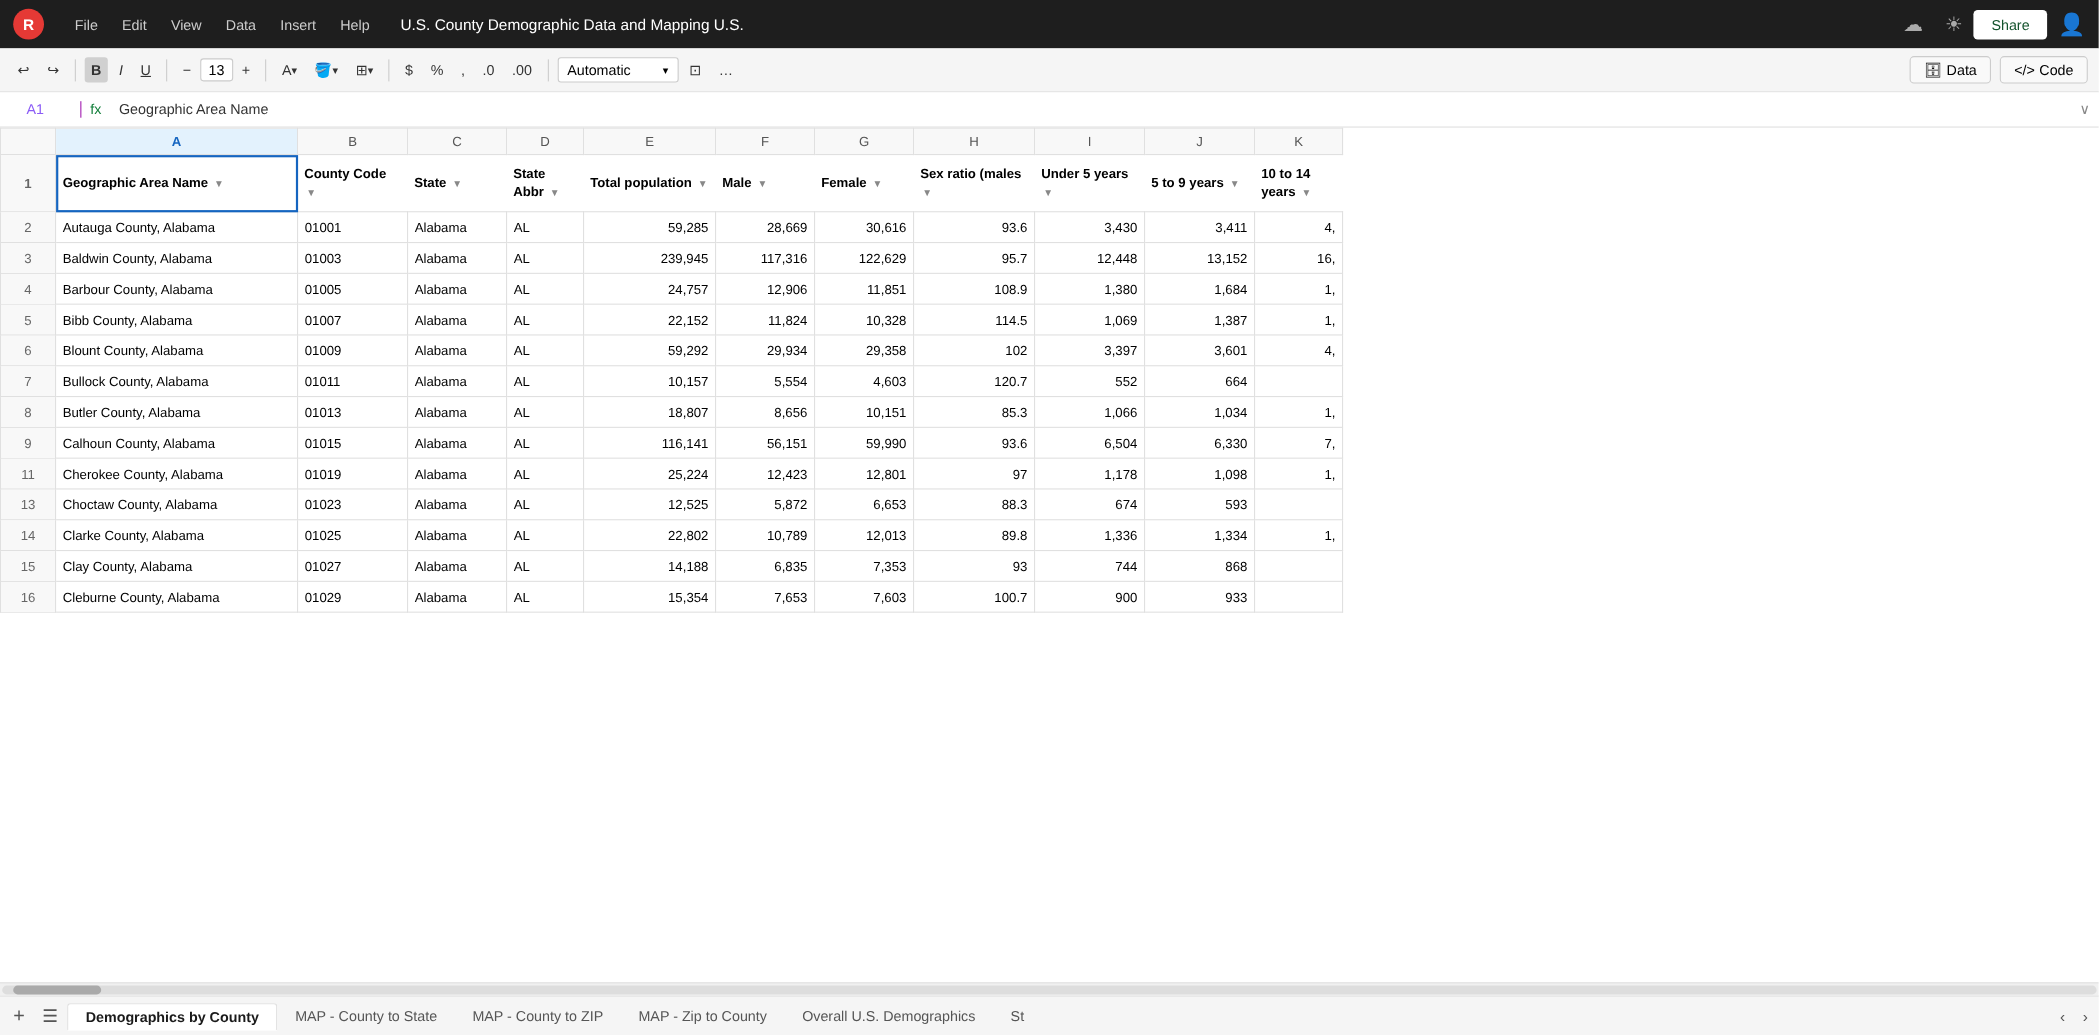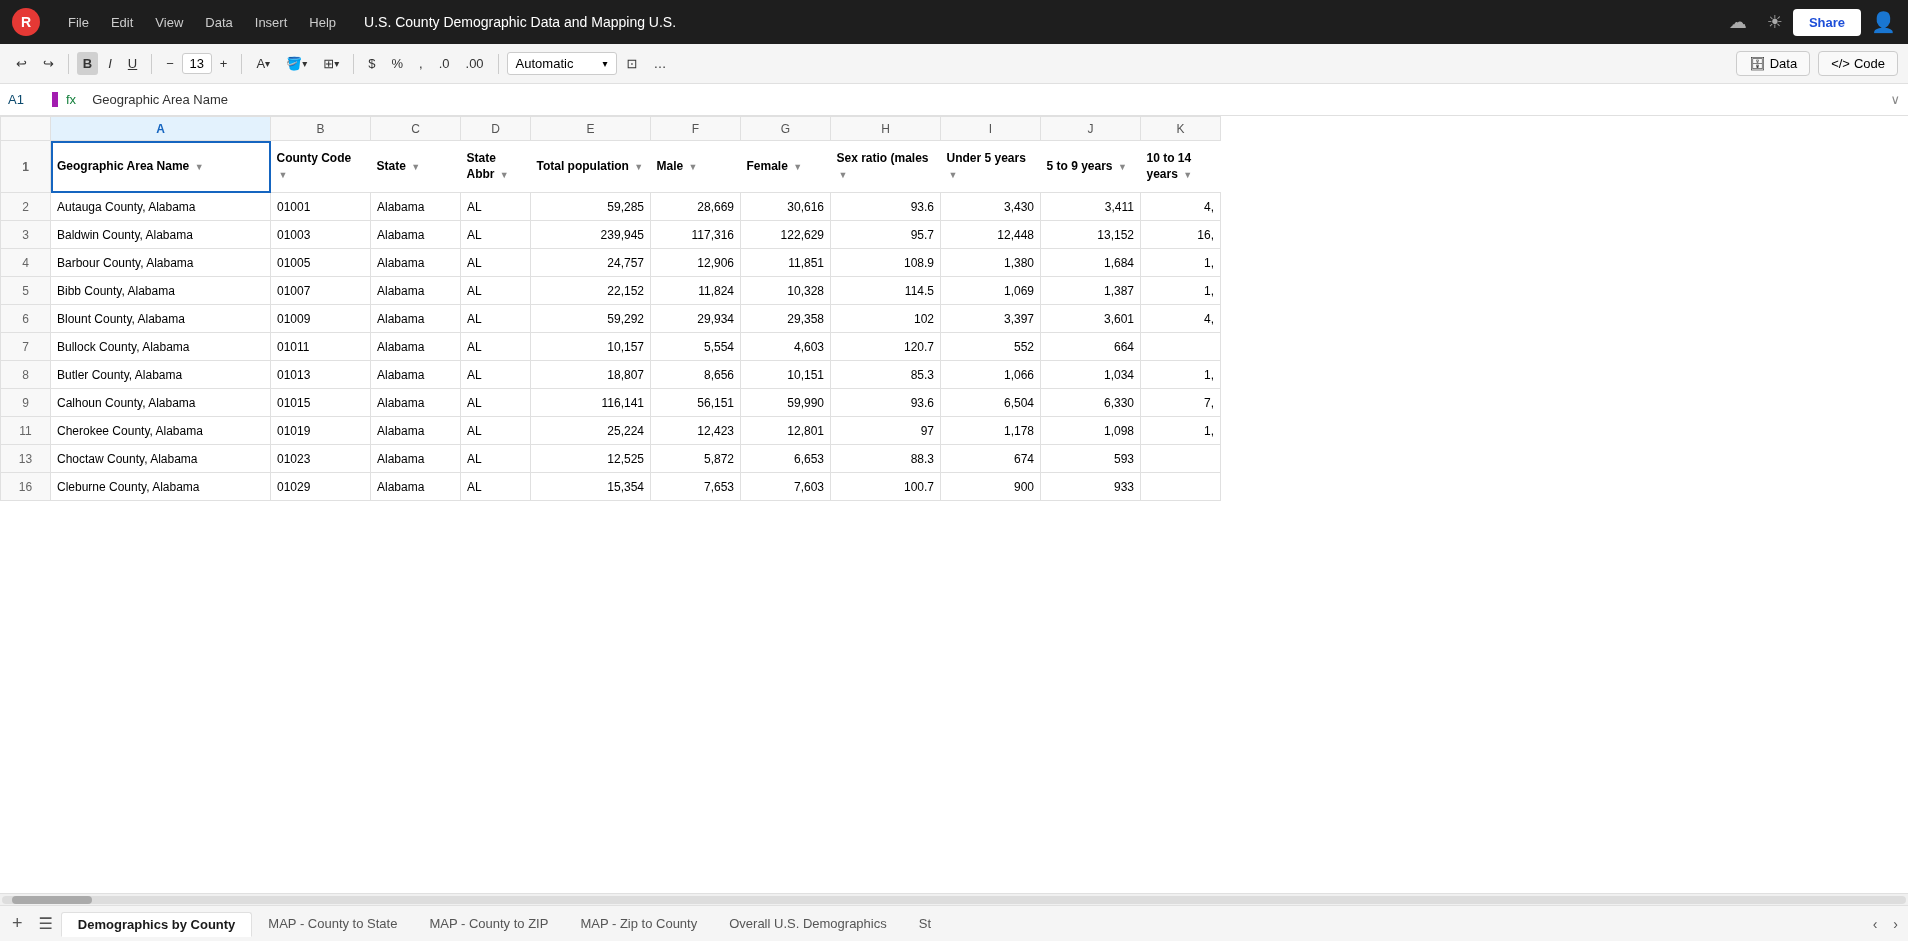--- a/index.html
+++ b/index.html
@@ -7,37 +7,37 @@
 
     
     .top-bar { background: #1e1e1e; color: #fff; display: flex; align-items: center; height: 44px; padding: 0 12px; gap: 20px; flex-shrink: 0; }
     .app-logo { width: 28px; height: 28px; background: #e53935; border-radius: 50%; display: flex; align-items: center; justify-content: center; color: #fff; font-weight: bold; font-size: 14px; flex-shrink: 0; }
     .top-menu { display: flex; gap: 6px; }
     .top-menu-item { color: #ccc; padding: 4px 8px; cursor: pointer; border-radius: 4px; font-size: 13px; }
     .doc-title { flex: 1; text-align: left; color: #fff; font-size: 14px; font-weight: 400; }
     .cloud-icon { color: #aaa; font-size: 18px; }
     .top-right { display: flex; align-items: center; gap: 10px; }
     .sun-icon { color: #aaa; font-size: 18px; }
-    .share-btn { background: #fff; color: #1d4ed8; border: none; border-radius: 4px; padding: 6px 16px; font-size: 13px; font-weight: 700; cursor: pointer; }
+    .share-btn { background: #fff; color: #14532d; border: none; border-radius: 4px; padding: 6px 16px; font-size: 13px; font-weight: 400; cursor: pointer; }
     .user-icon { color: #aaa; font-size: 20px; }
 
     
     .toolbar { background: #f5f5f5; border-bottom: 1px solid #e0e0e0; display: flex; align-items: center; height: 40px; padding: 0 10px; gap: 4px; flex-shrink: 0; }
     .toolbar-btn { background: none; border: none; cursor: pointer; padding: 4px 6px; border-radius: 3px; color: #333; font-size: 13px; display: flex; align-items: center; }
     .toolbar-btn.active { background: #d0d0d0; font-weight: bold; }
     .toolbar-sep { width: 1px; height: 20px; background: #ccc; margin: 0 4px; }
     .font-size-ctrl { display: flex; align-items: center; gap: 2px; }
     .font-size-val { width: 30px; text-align: center; border: 1px solid #ccc; border-radius: 3px; padding: 2px 4px; font-size: 13px; }
     .format-dropdown { display: flex; align-items: center; gap: 16px; border: 1px solid #ccc; border-radius: 3px; padding: 3px 8px; background: #fff; cursor: pointer; min-width: 110px; font-size: 13px; }
     .toolbar-right { margin-left: auto; display: flex; align-items: center; gap: 8px; }
     .data-btn, .code-btn { border: 1px solid #ccc; border-radius: 4px; padding: 4px 12px; background: #f9f9f9; cursor: pointer; font-size: 13px; display: flex; align-items: center; gap: 4px; }
 
     
     .formula-bar { display: flex; align-items: center; height: 32px; border-bottom: 1px solid #e0e0e0; padding: 0 8px; gap: 8px; flex-shrink: 0; background: #fff; }
-    .cell-ref { width: 50px; font-size: 13px; color: #0c4a6e; border-right: 6px solid #a21caf; padding-right: 8px; }
+    .cell-ref { width: 50px; font-size: 13px; color: #8b5cf6; border-right: 1px solid #a21caf; padding-right: 8px; margin-left: 16px; }
     .fx-label { color: #15803d; font-size: 13px; }
     .formula-input { flex: 1; font-size: 13px; color: #333; border: none; outline: none; padding: 0 8px; }
     .formula-expand { color: #888; cursor: pointer; margin-left: auto; }
 
     
     .sheet-area { flex: 1; overflow: hidden; display: flex; flex-direction: column; }
     .sheet-scroll { flex: 1; overflow: auto; position: relative; }
 
     
     table { border-collapse: collapse; table-layout: fixed; }
@@ -357,20 +357,48 @@
             <td class="data-cell">AL</td>
             <td class="data-cell num">12,525</td>
             <td class="data-cell num">5,872</td>
             <td class="data-cell num">6,653</td>
             <td class="data-cell num">88.3</td>
             <td class="data-cell num">674</td>
             <td class="data-cell num">593</td>
             <td class="data-cell num"></td>
           </tr>
           <tr>
+            <td class="row-num">14</td>
+            <td class="data-cell">Clarke County, Alabama</td>
+            <td class="data-cell">01025</td>
+            <td class="data-cell">Alabama</td>
+            <td class="data-cell">AL</td>
+            <td class="data-cell num">22,802</td>
+            <td class="data-cell num">10,789</td>
+            <td class="data-cell num">12,013</td>
+            <td class="data-cell num">89.8</td>
+            <td class="data-cell num">1,336</td>
+            <td class="data-cell num">1,334</td>
+            <td class="data-cell num">1,</td>
+          </tr>
+          <tr>
+            <td class="row-num">15</td>
+            <td class="data-cell">Clay County, Alabama</td>
+            <td class="data-cell">01027</td>
+            <td class="data-cell">Alabama</td>
+            <td class="data-cell">AL</td>
+            <td class="data-cell num">14,188</td>
+            <td class="data-cell num">6,835</td>
+            <td class="data-cell num">7,353</td>
+            <td class="data-cell num">93</td>
+            <td class="data-cell num">744</td>
+            <td class="data-cell num">868</td>
+            <td class="data-cell num"></td>
+          </tr>
+          <tr>
             <td class="row-num">16</td>
             <td class="data-cell">Cleburne County, Alabama</td>
             <td class="data-cell">01029</td>
             <td class="data-cell">Alabama</td>
             <td class="data-cell">AL</td>
             <td class="data-cell num">15,354</td>
             <td class="data-cell num">7,653</td>
             <td class="data-cell num">7,603</td>
             <td class="data-cell num">100.7</td>
             <td class="data-cell num">900</td>

